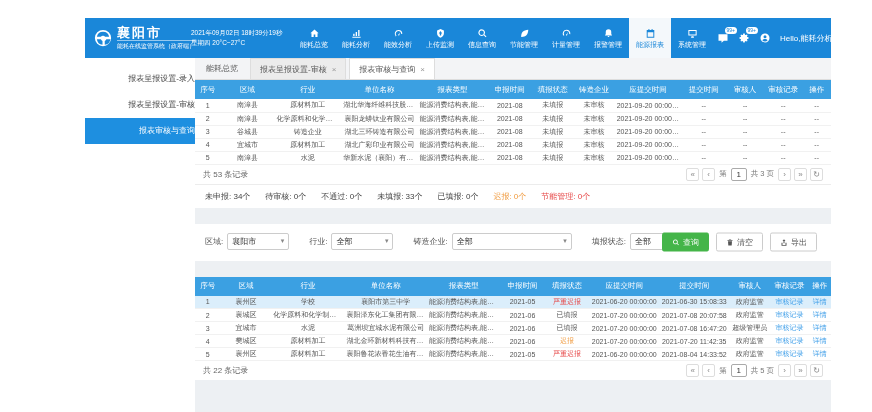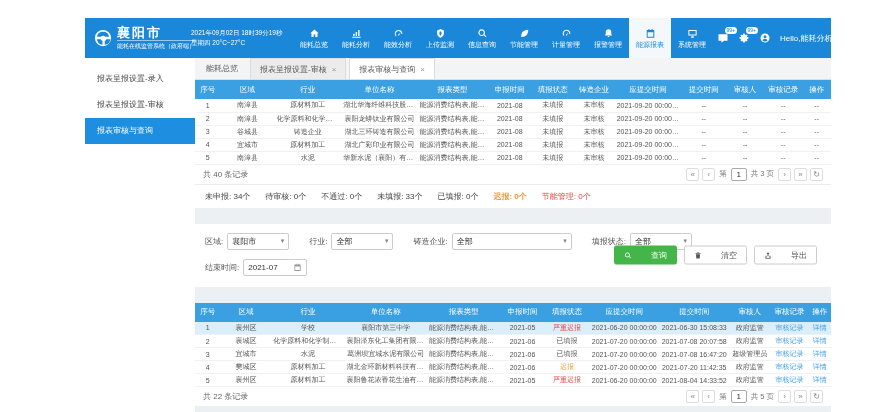--- a/index.html
+++ b/index.html
@@ -24,21 +24,21 @@
   .hicon svg{width:12px;height:12px;display:block;}
   .badge{position:absolute;top:-5px;right:-8px;background:#fff;color:#1a87d9;font-size:5px;
     line-height:7px;border-radius:4px;padding:0 2px;font-style:normal;}
   .user-menu{font-size:8px;cursor:pointer;white-space:nowrap;}
   .logout{display:flex;flex-direction:column;align-items:center;font-size:6px;line-height:7px;cursor:pointer;}
   .logout svg{width:10px;height:10px;display:block;}
 
   
   .frame{display:flex;align-items:stretch;background:#edf0f3;min-height:354px;}
   aside{width:110px;background:#fff;padding-top:8px;flex:none;}
-  .side-item{height:26px;line-height:26px;font-size:8px;color:#444;padding-left:12px;cursor:pointer;white-space:nowrap;}
+  .side-item{height:26px;line-height:26px;font-size:8px;color:#444;padding-left:12px;cursor:pointer;white-space:nowrap;text-align:right;}
   .side-item.active{background:#1e8fe0;color:#fff;}
   .main{flex:1;display:flex;flex-direction:column;min-width:0;}
 
   .tabbar{height:22px;background:#f3f4f6;display:flex;align-items:flex-end;border-bottom:1px solid #ddd;padding-left:2px;}
   .tab{font-size:8px;color:#555;padding:0 9px;height:21px;line-height:21px;white-space:nowrap;cursor:pointer;}
   .tab.boxed{border:1px solid #ddd;border-bottom:none;background:#ececec;margin-left:3px;display:flex;align-items:center;gap:5px;}
   .tab.active{background:#fff;}
   .tab .x{color:#999;font-size:8px;}
 
   .card{background:#fff;margin-bottom:16px;}
@@ -51,33 +51,33 @@
   td.red{color:#e64545;} td.orange{color:#f09a3e;}
   td a{color:#3a9ce8;text-decoration:none;}
 
   .recrow{display:flex;justify-content:space-between;align-items:center;font-size:8px;color:#666;padding:3px 8px;}
   .pager{display:flex;gap:3px;align-items:center;color:#777;font-size:7.5px;}
   .pgbtn{min-width:13px;height:13px;line-height:12px;text-align:center;border:1px solid #ddd;
      background:#fff;border-radius:2px;font-size:8px;color:#888;cursor:pointer;}
   .pgbtn.pgcur{border-color:#aaa;color:#333;min-width:16px;}
   .pglbl{padding:0 1px;}
   .statrow{border-top:1px solid #ececec;padding:6px 10px;font-size:8px;color:#444;display:flex;gap:15px;white-space:nowrap;}
-  .stat.red{color:#e64545;} .stat.orange{color:#f09a3e;font-weight:bold;}
+  .stat.red{color:#e64545;} .stat.orange{color:#f09a3e;}
 
   
   .filter{padding:9px 10px 2px;position:relative;}
   .frow{display:flex;align-items:center;gap:20px;margin-bottom:9px;}
   .fitem{display:flex;align-items:center;gap:4px;font-size:8px;color:#555;white-space:nowrap;}
   .fbox{border:1px solid #ccc;border-radius:2px;height:17px;display:flex;align-items:center;
      justify-content:space-between;padding:0 4px;font-size:8px;color:#333;background:#fff;cursor:pointer;}
   .fbox.sel{width:62px;} .fbox.wide{width:120px;} .fbox.date{width:64px;}
   .arrow{color:#888;font-size:7px;}
   .fbox .cal svg{width:9px;height:9px;display:block;color:#999;}
   .fbtns{position:absolute;right:14px;top:50%;transform:translateY(-50%);display:flex;gap:7px;}
-  .btn{display:flex;align-items:center;gap:19px;font-size:8px;padding:0 9px;height:19px;border-radius:2px;
+  .btn{display:flex;align-items:center;gap:3px;font-size:8px;padding:0 9px;height:19px;border-radius:2px;
      border:1px solid #ccc;background:#fff;color:#555;cursor:pointer;font-family:inherit;}
   .btn.green{background:#44b549;border-color:#44b549;color:#fff;}
   .btn svg{width:8px;height:8px;display:block;}
 
   .sect-title{display:flex;align-items:center;gap:4px;font-size:8.5px;color:#333;padding:7px 8px 5px;}
   .sect-title .si svg{width:9px;height:9px;display:block;color:#2d9cdb;}
 </style>
 </head>
 <body>
 
@@ -339,21 +339,21 @@
                 <td>未审核</td>
                 <td>2021-09-20 00:00:00</td>
                 <td>--</td>
                 <td>--</td>
                 <td>--</td>
                 <td>--</td>
               </tr>
             </tbody>
           </table>
         <div class="recrow">
-          <span>共 40 条记录</span>
+          <span>共 53 条记录</span>
           <span class="pager" id="pager1">
               <span class="pgbtn">«</span>
               <span class="pgbtn">‹</span>
               <span class="pglbl">第</span>
               <span class="pgbtn pgcur">1</span>
               <span class="pglbl">共 3 页</span>
               <span class="pgbtn">›</span>
               <span class="pgbtn">»</span>
               <span class="pgbtn">↻</span>
             </span>
@@ -390,33 +390,20 @@
             <div class="fbox wide">
                 <span>全部</span>
                 <span class="arrow">▾</span>
               </div>
           </div>
           <div class="fitem">
             <span>填报状态:</span>
             <div class="fbox sel">
                 <span>全部</span>
                 <span class="arrow">▾</span>
-              </div>
-          </div>
-        </div>
-        <div class="frow">
-          <div class="fitem">
-            <span>结束时间:</span>
-            <div class="fbox date">
-                <span>2021-07</span>
-                <span class="cal">
-                  <svg viewBox="0 0 16 16" fill="currentColor" aria-hidden="true">
-                    <path d="M5 1.5h1.4v1.3h3.2V1.5H11v1.3h2.5V14h-11V2.8H5ZM3.9 6v6.6h8.2V6Z"></path>
-                  </svg>
-                </span>
               </div>
           </div>
         </div>
         <div class="fbtns">
           <button class="btn green">
               <span>
                 <svg viewBox="0 0 16 16" fill="currentColor" aria-hidden="true">
                   <path d="M6.8 2a4.8 4.8 0 1 0 2.9 8.6l3 3 1.1-1.1-3-3A4.8 4.8 0 0 0 6.8 2Zm0 1.6a3.2 3.2 0 1 1-3.2 3.2 3.2 3.2 0 0 1 3.2-3.2Z"></path>
                 </svg>
               </span>

